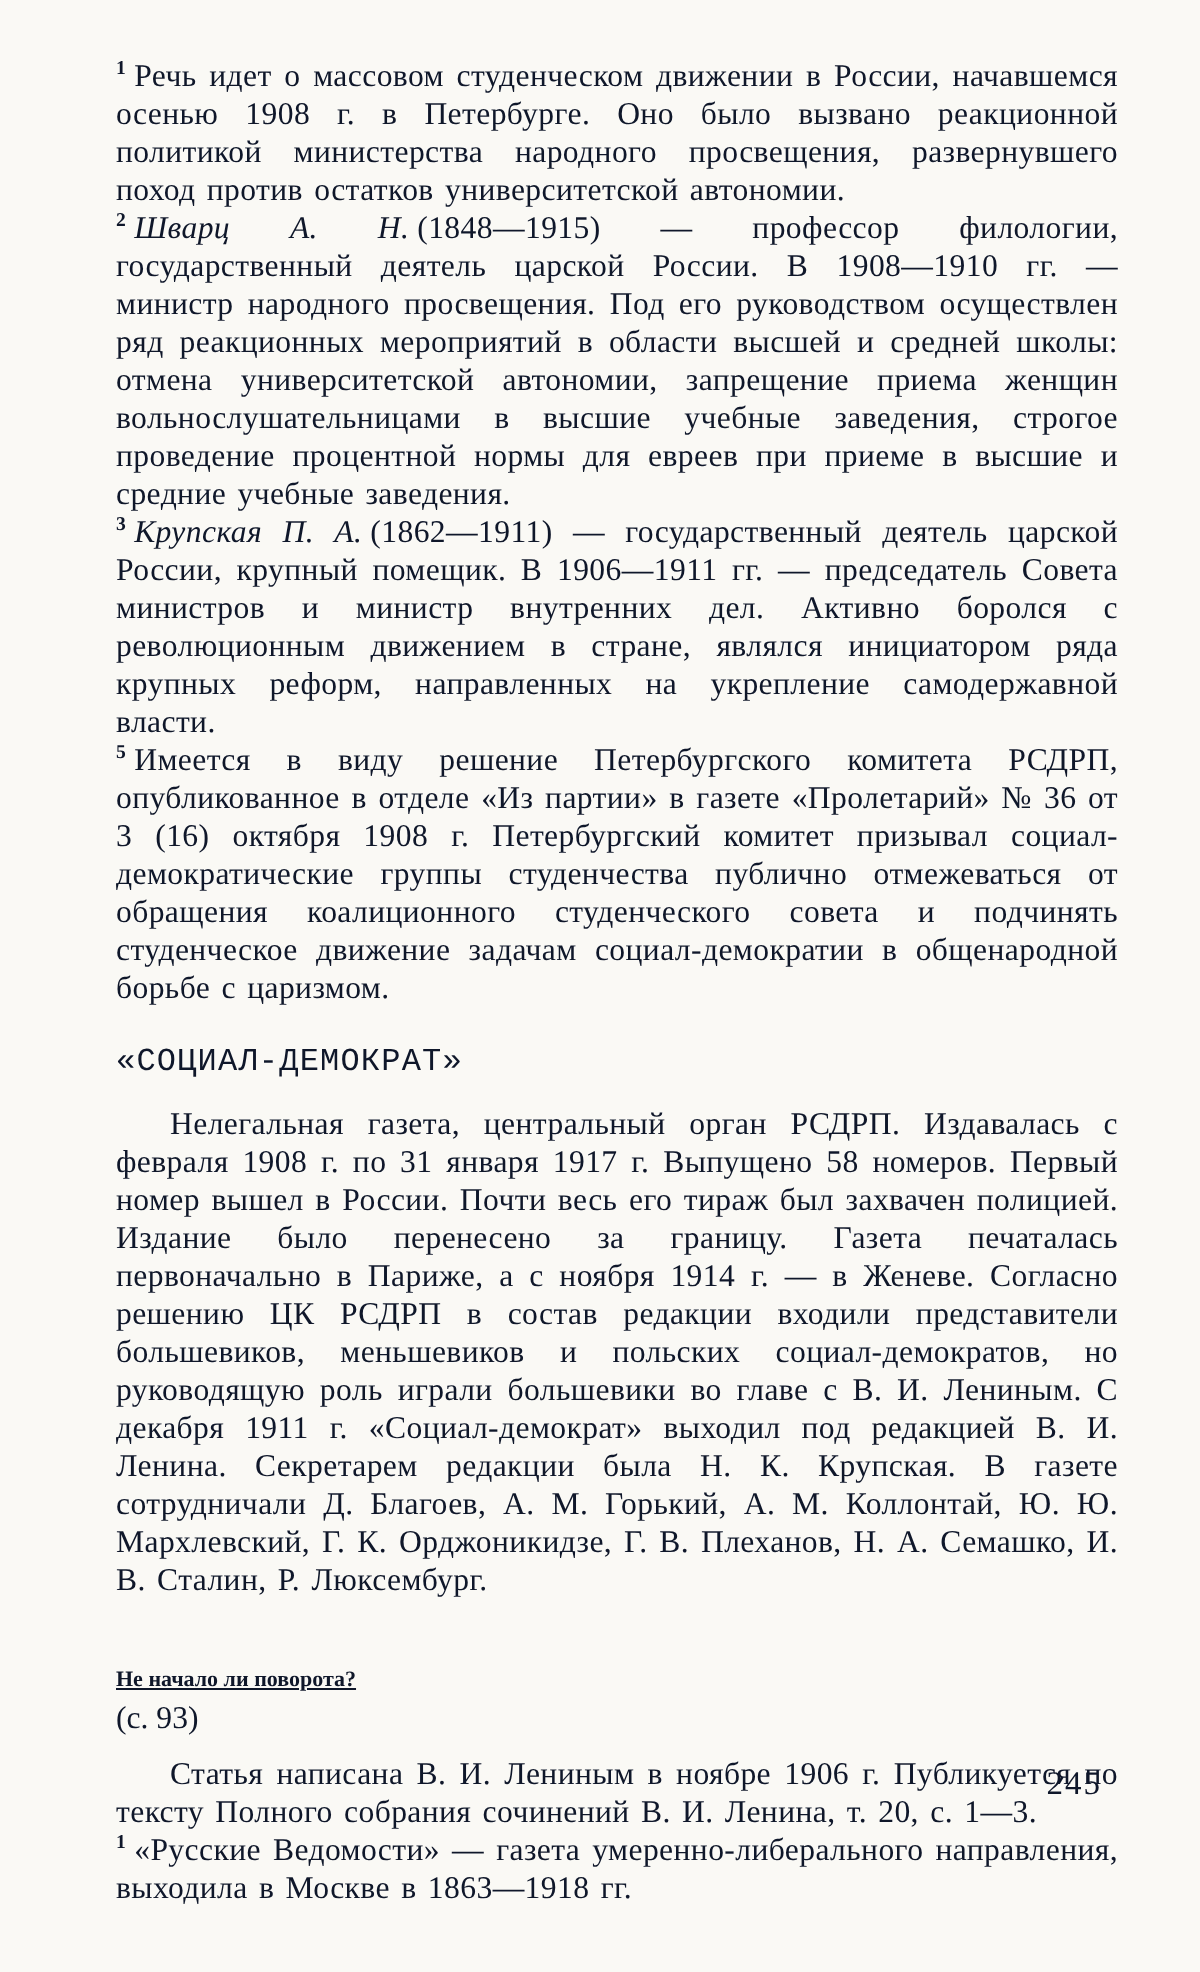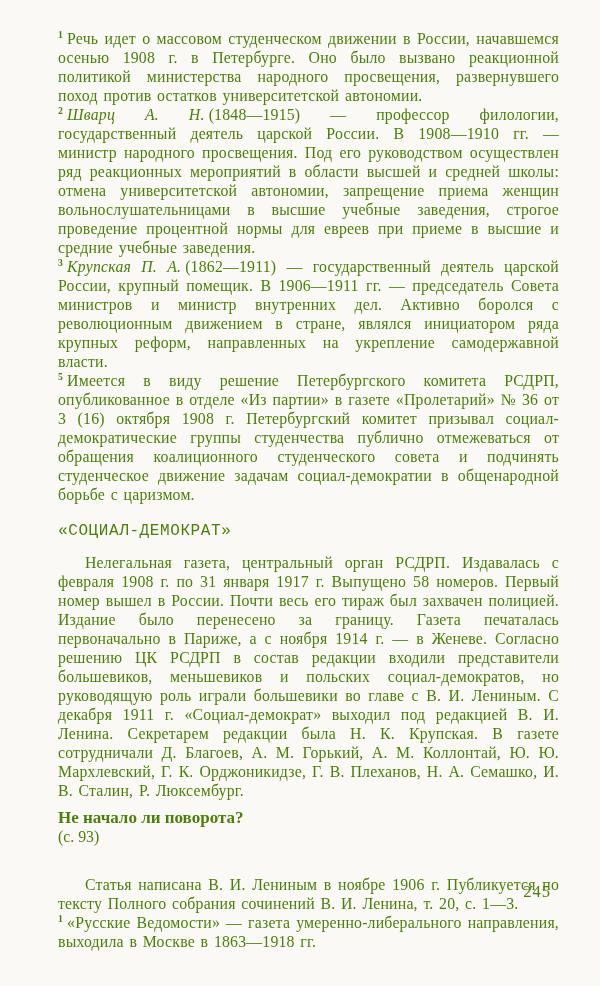--- a/index.html
+++ b/index.html
@@ -6,21 +6,21 @@
     margin: 0;
     padding: 0;
     background: #f6f5f1;
   }
   .page {
     position: relative;
     width: 600px;
     height: 986px;
     box-sizing: border-box;
     background: #faf9f5;
-    color: #4d7c0f;
+    color: #0f172a;
     font-family: "Liberation Serif", "DejaVu Serif", serif;
     font-size: 15.8px;
     line-height: 19px;
     padding: 29px 41px 0 58px;
     overflow: hidden;
   }
   p { margin: 0; }
   .fn, .body-para {
     text-align: justify;
     word-spacing: 1.5px;
@@ -37,27 +37,28 @@
   .body-para { text-indent: 27px; }
   .section-heading {
     font-size: 16px;
     font-weight: 400;
     letter-spacing: 0.6px;
     margin: 18px 0 12px 0;
     line-height: 19px;
     font-family: Liberation Mono, monospace;
   }
   .article-title {
-    font-size: 17px;
+    font-size: 11px;
     font-weight: 700;
-    margin: 8px 0 0 0;
+    margin: 31px 0 0 0;
     line-height: 19px;
+    text-decoration: underline;
   }
   .page-ref {
-    margin: 0 0 29px 0;
+    margin: 0 0 9px 0;
     line-height: 19px;
   }
   .page-number {
     position: absolute;
     top: 882px;
     right: 49px;
     font-size: 16.5px;
     letter-spacing: 1px;
   }
 </style>

